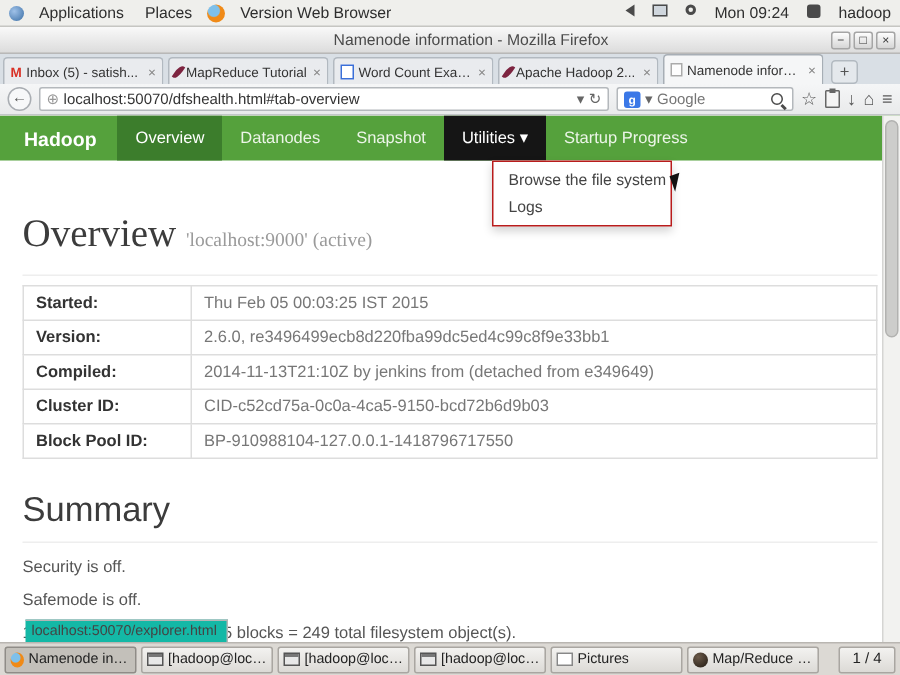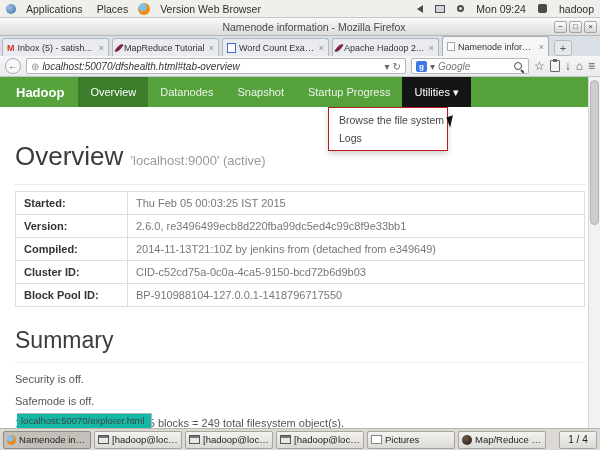--- a/index.html
+++ b/index.html
@@ -8,21 +8,21 @@
 
   
   .panel { position:absolute; top:0; left:0; width:600px; height:18px;
     background:#efefec; border-bottom:1px solid #c6c6c2; display:flex;
     align-items:center; font-size:10.5px; color:#2e2e2e; padding:0 6px; gap:6px; }
   .panel-item { padding:0 4px; white-space:nowrap; }
   .app-icon { width:10px; height:10px; border-radius:50%;
     background:radial-gradient(circle at 35% 35%, #9fc1e8, #3a6ea5); display:inline-block; }
   .ff-circle { width:12px; height:12px; border-radius:50%; display:inline-block;
     background:radial-gradient(circle at 38% 35%, #7ec0ea 0 34%, #f08a17 42% 80%, #cf5a08 100%); }
-  .panel-right { margin-left:auto; display:flex; align-items:center; gap:12px; }
+  .panel-right { margin-left:auto; display:flex; align-items:flex-start; gap:12px; }
   .icon-vol { width:0; height:0; border:4px solid transparent; border-right:6px solid #4a4a4a; }
   .icon-net { width:10px; height:8px; border:1px solid #4a4a4a; background:#cfd6dd; }
   .icon-key { width:7px; height:7px; border:2px solid #4a4a4a; border-radius:50%; }
   .icon-user { width:9px; height:9px; background:#4a4a4a; border-radius:2px; }
 
   
   .titlebar { position:absolute; top:18px; left:0; width:600px; height:18px;
     background:linear-gradient(#f9f9f9,#dcdcdc); border-bottom:1px solid #b8b8b8;
     display:flex; align-items:center; justify-content:center;
     font-size:10.5px; color:#4a4a4a;padding-left:28px; }
@@ -54,21 +54,21 @@
   .toolbar { position:absolute; top:56px; left:0; width:600px; height:21px;
     background:linear-gradient(#f5f6f7,#e9eaeb); border-bottom:1px solid #c3c6c9;
     display:flex; align-items:center; padding:0 5px; gap:5px; }
   .backbtn { width:16px; height:16px; border-radius:50%; border:1px solid #a9adb2;
     background:#f7f8f9; font-size:10px; line-height:14px; text-align:center; color:#555; flex:0 0 auto; }
   .field { height:16px; background:#fff; border:1px solid #b4b8bc; border-radius:2px;
     display:flex; align-items:center; padding:0 4px; gap:3px; }
   .urlfield { flex:1; }
   .searchfield { width:118px; }
   .field input { border:none; outline:none; flex:1; min-width:0; font-size:10px;
-    color:#333; font-family:"Liberation Sans", sans-serif; background:transparent;font-style:italic; }
+    color:#333; font-family:"Liberation Sans", sans-serif; background:transparent; }
   .glyph { font-size:10px; color:#666; flex:0 0 auto; }
   .globe { color:#999; }
   .gicon { width:11px; height:11px; background:#3b78e7; color:#fff; font-size:8px;
     font-weight:bold; text-align:center; line-height:11px; border-radius:2px; flex:0 0 auto; }
   .mag { position:relative; width:11px; height:11px; flex:0 0 auto; }
   .mag::before { content:""; position:absolute; left:1px; top:1px; width:6px; height:6px;
     border:1.5px solid #4a4a4a; border-radius:50%; }
   .mag::after { content:""; position:absolute; left:8px; top:8px; width:4px; height:2px;
     background:#4a4a4a; transform:rotate(45deg); transform-origin:left center; }
   .tbicon { font-size:12px; color:#5a5a5a; flex:0 0 auto; line-height:1; }
@@ -88,21 +88,21 @@
   .navitem.open { background:#151515; color:#fff; }
 
   .dropdown { position:absolute; left:328px; top:30px; width:120px; background:#fff;
     border:1px solid #b91c1c; box-shadow:0 3px 6px rgba(0,0,0,0.18); padding:3px 0; z-index:40; }
   .dropitem { position:relative; font-size:10.5px; color:#444; padding:3px 10px; white-space:nowrap; }
   .cursor { position:absolute; right:-8px; top:5px; width:0; height:0;
     border-left:7px solid #111; border-bottom:11px solid transparent;
     transform:rotate(-20deg); }
 
   .pagebody { padding:0 15px; }
-  h1.pagetitle { font-size:26px; font-weight:400; color:#3c3c3c; margin:34px 0 12px 0; }
+  h1.pagetitle { font-size:26px; font-weight:400; color:#3c3c3c; margin:34px 0 12px 0;font-family:Liberation Serif, serif; }
   .subtitle { font-size:13px; color:#9a9a9a; font-weight:400; }
   hr.rule { border:none; border-top:1px solid #eee; margin:0 0 6px 0; }
   table.info { width:100%; border-collapse:collapse; font-size:11px; margin-bottom:0; }
   table.info td { border:1px solid #ddd; padding:5px 8px; }
   td.tkey { width:112px; font-weight:bold; color:#333; }
   td.tval { color:#777; }
   h1.summary { font-size:23px; font-weight:400; color:#3c3c3c; margin:20px 0 8px 0; }
   .pline { font-size:11px; color:#555; margin:10px 0 8px 0; }
 
   .scrolltrack { position:absolute; right:0; top:0; bottom:0; width:12px;
@@ -211,22 +211,22 @@
   <span class="tbicon">≡</span>
 </div>
 
 <div class="viewport">
 
   <div class="hnavbar">
     <span class="brand">Hadoop</span>
     <span class="navitem active">Overview</span>
     <span class="navitem">Datanodes</span>
     <span class="navitem">Snapshot</span>
+    <span class="navitem open"><span>Utilities</span> <span>▾</span></span>
     <span class="navitem">Startup Progress</span>
-    <span class="navitem open"><span>Utilities</span> <span>▾</span></span>
   </div>
 
   <div class="dropdown">
     <div class="dropitem">
       <span>Browse the file system</span>
       <span class="cursor"></span>
     </div>
     <div class="dropitem">Logs</div>
   </div>
 

